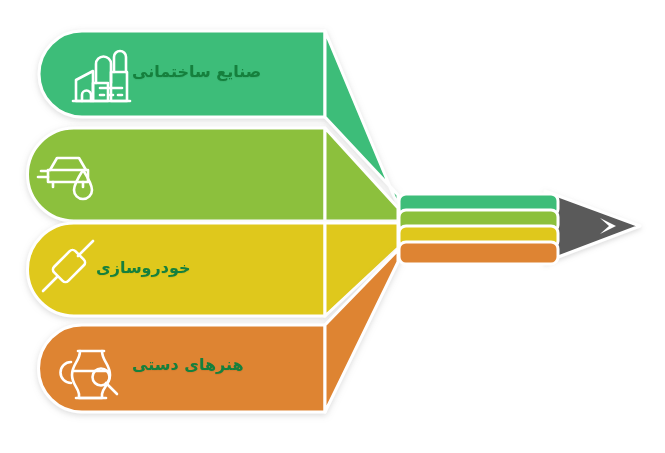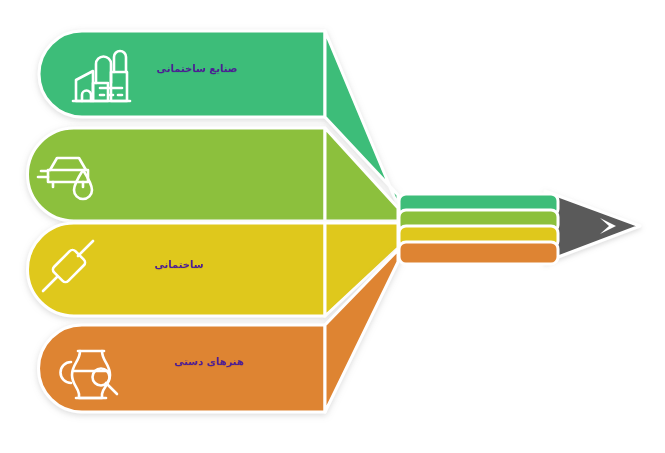--- a/index.html
+++ b/index.html
@@ -28,37 +28,37 @@
     position: absolute;
     left: 0;
     top: 0;
     width: 665px;
     height: 453px;
     display: block;
   }
 
   .band-label {
     position: absolute;
-    color: #4c1d95;
+    color: #15803d;
     font-weight: bold;
-    font-size: 10px;
+    font-size: 16px;
     line-height: 1;
     direction: rtl;
     unicode-bidi: isolate;
     white-space: nowrap;
-    text-align: center;
+    text-align: left;
     letter-spacing: 0px;
     text-shadow: 0 1px 1px rgba(0,0,0,0.06);
     pointer-events: none;
   }
 
   .lbl-0 { left: 132px; top: 64px;  width: 130px; }
   .lbl-1 { left: 96px;  top: 166px; width: 166px; }
   .lbl-2 { left: 96px;  top: 260px; width: 166px; }
-  .lbl-3 { left: 144px; top: 357px; width: 130px; }
+  .lbl-3 { left: 132px; top: 357px; width: 130px; }
 
   .hit {
     position: absolute;
     background: transparent;
   }
 </style>
 </head>
 <body>
 
 <div id="stage">
@@ -181,21 +181,21 @@
       <path d="M 76,398 L 106,398"></path>
       <path d="M 71,362 A 10,10 0 0 0 71,383"></path>
       <circle cx="101" cy="377" r="8.5"></circle>
       <line x1="106" y1="383" x2="117" y2="394"></line>
     </g>
   </svg>
 
   <div class="band-label lbl-0">صنایع ساختمانی</div>
 
 
-  <div class="band-label lbl-2">ساختمانی</div>
+  <div class="band-label lbl-2">خودروسازی</div>
 
   <div class="band-label lbl-3">هنرهای دستی</div>
 
   <div class="hit" style="left:39px;  top:31px;  width:286px; height:86px;"></div>
   <div class="hit" style="left:28px;  top:128px; width:297px; height:93px;"></div>
   <div class="hit" style="left:28px;  top:223px; width:297px; height:93px;"></div>
   <div class="hit" style="left:39px;  top:325px; width:286px; height:87px;"></div>
 
 </div>
 

